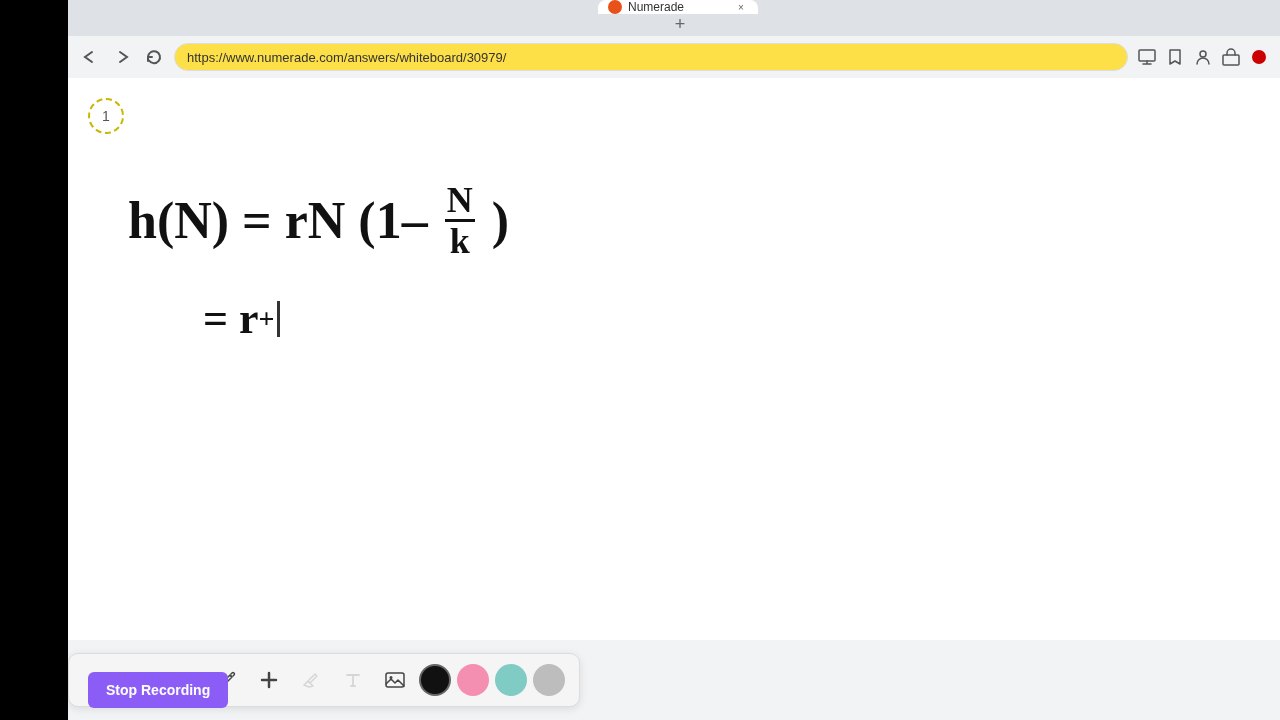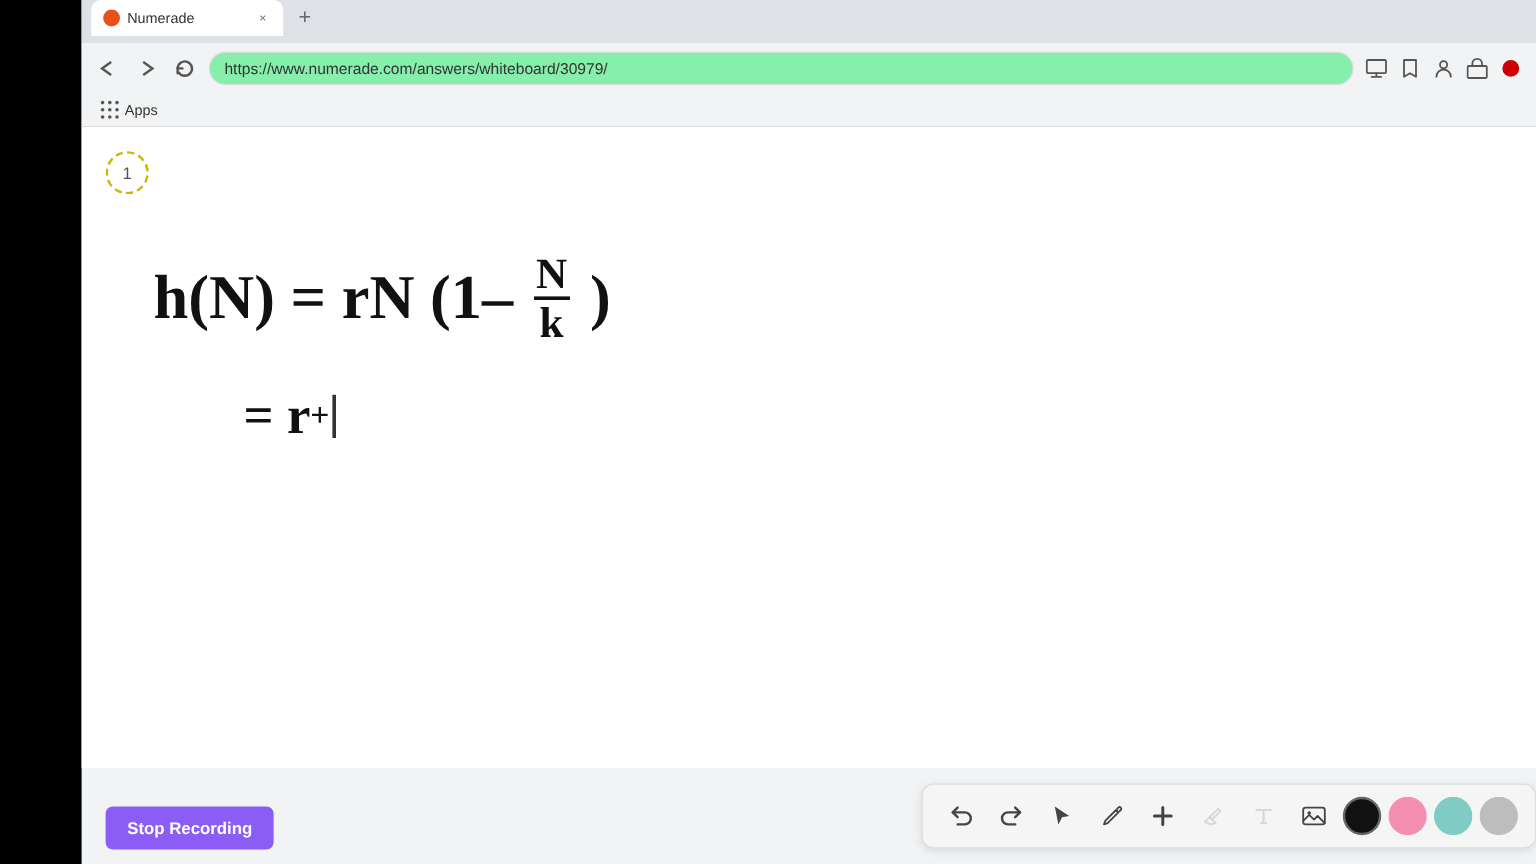--- a/index.html
+++ b/index.html
@@ -21,22 +21,23 @@
       background: #f1f3f4;
       display: flex;
       flex-direction: column;
     }
 
     
     .tab-bar {
       height: 36px;
       background: #dee1e6;
       display: flex;
-      align-items: flex-start;
+      align-items: center;
       padding-left: 8px;
+      flex-direction: column;
     }
     .tab {
       height: 30px;
       background: #fff;
       border-radius: 8px 8px 0 0;
       display: flex;
       align-items: center;
       padding: 0 10px;
       gap: 6px;
       min-width: 160px;
@@ -90,21 +91,21 @@
       align-items: center;
       justify-content: center;
       border-radius: 50%;
       cursor: pointer;
       color: #555;
       font-size: 14px;
     }
     .url-bar {
       flex: 1;
       height: 28px;
-      background: #86efac;
+      background: #fde047;
       border: 1px solid #ddd;
       border-radius: 14px;
       display: flex;
       align-items: center;
       padding: 0 12px;
       font-size: 13px;
       color: #333;
     }
     .browser-actions {
       display: flex;
@@ -237,21 +238,21 @@
       margin-left: 2px;
       vertical-align: middle;
     }
 
     
     .bottom-bar {
       height: 80px;
       background: transparent;
       display: flex;
       align-items: center;
-      justify-content: flex-end;
+      justify-content: flex-start;
       position: relative;
     }
 
     .stop-recording-btn {
       position: absolute;
       left: 20px;
       bottom: 12px;
       background: #8b5cf6;
       color: white;
       border: none;
@@ -369,36 +370,20 @@
           </svg>
       </div>
       <div class="browser-action-btn">
         <svg width="18" height="18" viewBox="0 0 18 18">
             <circle cx="9" cy="9" r="7" fill="#cc0000"></circle>
           </svg>
       </div>
     </div>
   </div>
 
-  <div class="bookmarks-bar">
-    <div class="bookmark-item">
-      <div class="apps-grid">
-        <div class="apps-dot"></div>
-          <div class="apps-dot"></div>
-          <div class="apps-dot"></div>
-        <div class="apps-dot"></div>
-          <div class="apps-dot"></div>
-          <div class="apps-dot"></div>
-        <div class="apps-dot"></div>
-          <div class="apps-dot"></div>
-          <div class="apps-dot"></div>
-      </div>
-      <span>Apps</span>
-    </div>
-  </div>
 
   <div class="content-area">
 
     <div class="page-indicator">
       <span>1</span>
     </div>
 
     <div class="math-content">
 
       <div class="equation-line1">

